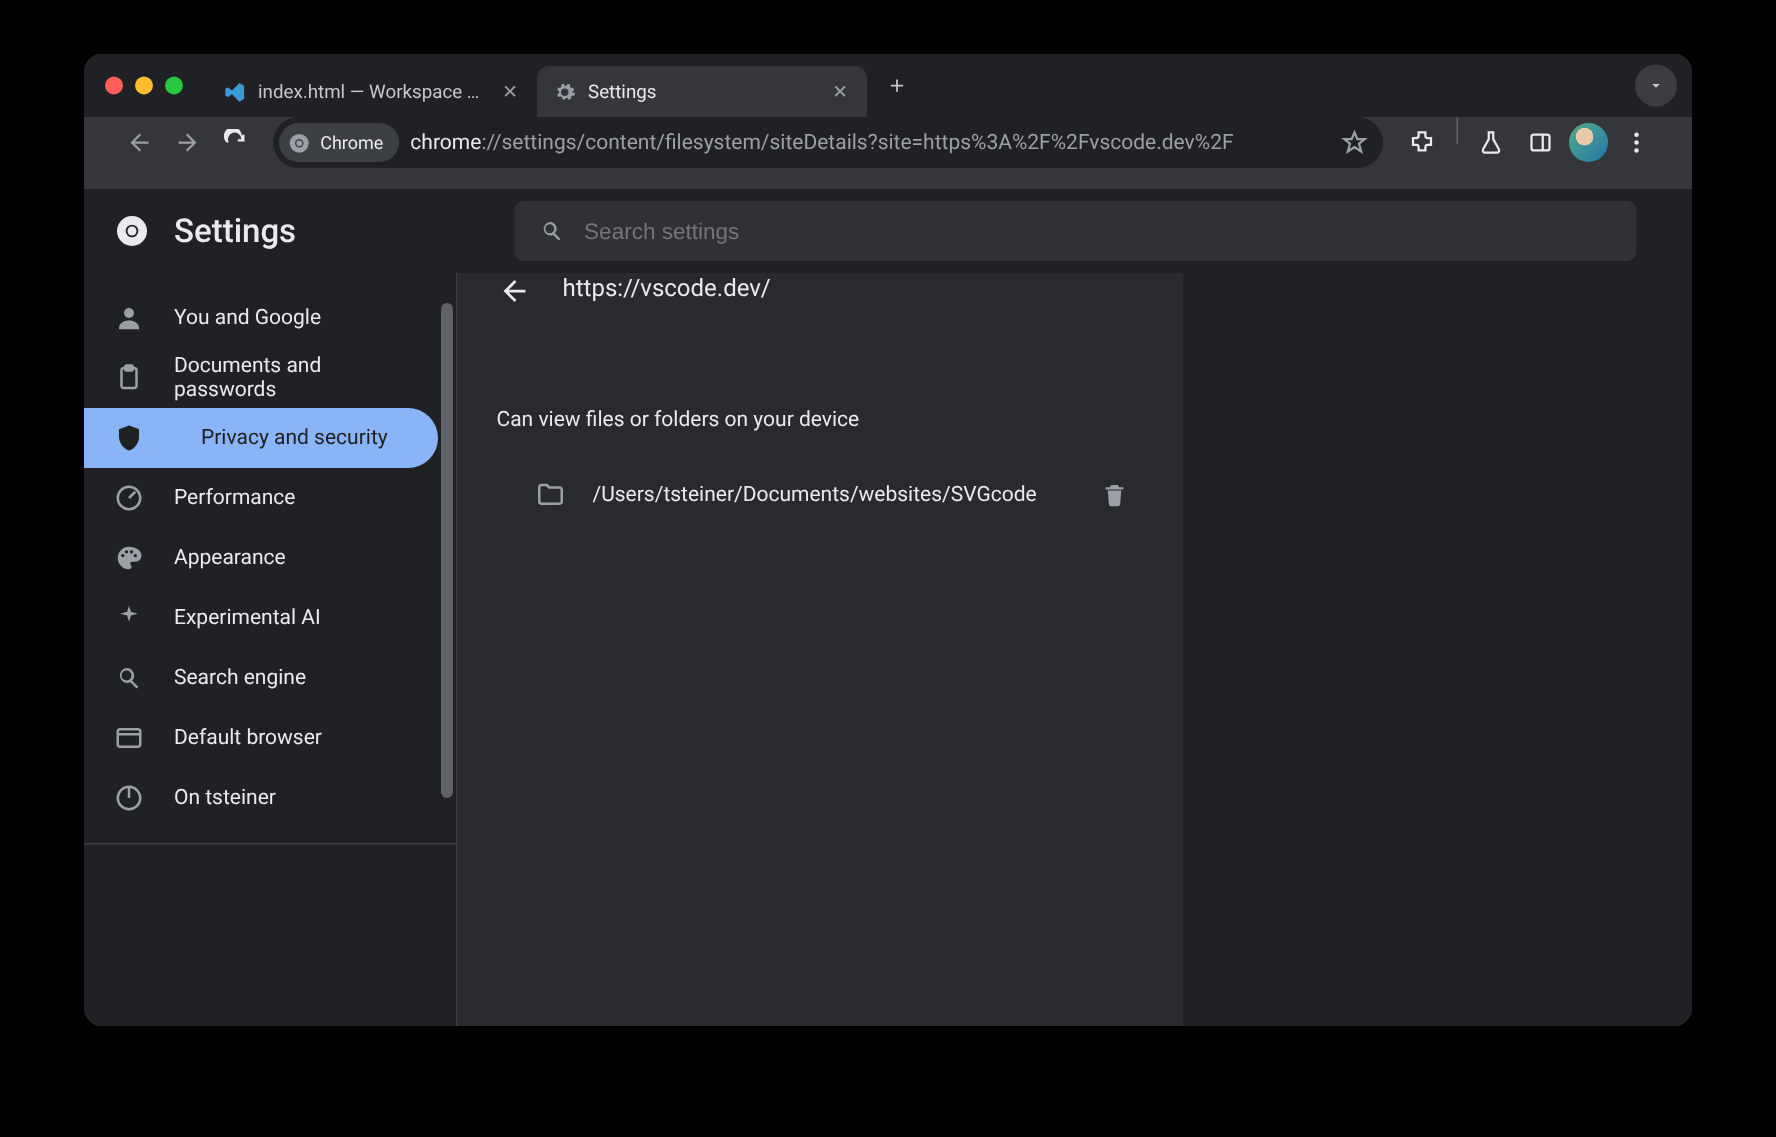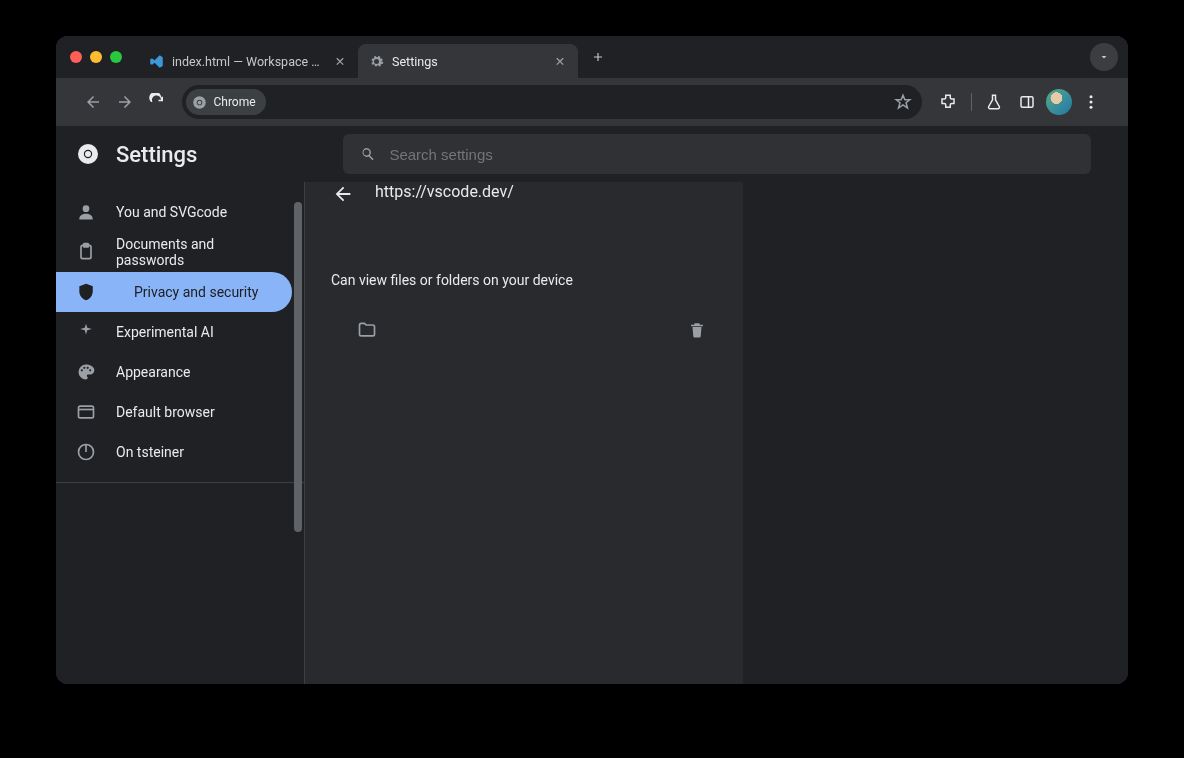--- a/index.html
+++ b/index.html
@@ -55,21 +55,21 @@
   .tab .title { white-space: nowrap; overflow: hidden; text-overflow: ellipsis; flex:1; }
   .tab .close-x { width:16px; color:#9aa0a6; cursor:pointer; flex-shrink:0; text-align:center;}
   .newtab-btn { width:28px; height:28px; display:flex; align-items:center; justify-content:center; color:#c7c7c7; margin-left:6px; border-radius:50%;}
   .tabstrip-spacer { flex:1; }
   .win-dropdown { width:28px; height:28px; background:#3c3d40; border-radius:50%; display:flex; align-items:center; justify-content:center; margin-right:10px; color:#c7c7c7;}
   
   .toolbar {
     height: 48px;
     background: #35363a;
     display: flex;
-    align-items: center;
+    align-items: flex-start;
     padding: 0 24px;
     gap: 6px;
   }
   .tbtn { width:34px; height:34px; display:flex; align-items:center; justify-content:center; color:#9aa0a6; border-radius:50%;}
   .tbtn.enabled { color:#e8eaed; cursor:pointer;}
   .omnibox {
     flex: 0 0 auto;
     height: 34px;
     background: #202124;
     border-radius: 17px;
@@ -252,20 +252,21 @@
 
     <div class="omnibox">
       <div class="chrome-chip">
         <svg width="15" height="15" viewBox="0 0 24 24">
             <circle cx="12" cy="12" r="10" fill="#9aa0a6"></circle>
             <circle cx="12" cy="12" r="4.5" fill="#3c4043"></circle>
             <circle cx="12" cy="12" r="3" fill="#9aa0a6"></circle>
           </svg>
         <span>Chrome</span>
       </div>
+      <span class="url-text"><span>chrome</span><span class="dim">://settings/content/filesystem/siteDetails?site=https%3A%2F%2Fvscode.dev%2F</span></span>
       <div class="omnibox-spacer"></div>
       <span style="color:#9aa0a6;">
         <svg width="18" height="18" viewBox="0 0 24 24" fill="none" stroke="currentColor" stroke-width="2">
             <path d="M12 3l2.5 6H21l-5 4 2 7-6-4-6 4 2-7-5-4h6.5z"></path>
           </svg>
       </span>
     </div>
 
     <div class="tbtn enabled">
       <svg width="18" height="18" viewBox="0 0 24 24" fill="none" stroke="currentColor" stroke-width="2">
@@ -323,21 +324,21 @@
 
       <div class="sidebar">
         <div class="sidebar-scroll-wrap">
           <div class="side-item">
             <span class="sicon">
                 <svg width="20" height="20" viewBox="0 0 24 24" fill="currentColor">
                   <circle cx="12" cy="8" r="4"></circle>
                   <path d="M4 20c0-4 4-6 8-6s8 2 8 6v1H4z"></path>
                 </svg>
               </span>
-            <span>You and SVGcode</span>
+            <span>You and Google</span>
           </div>
           <div class="side-item">
             <span class="sicon">
                 <svg width="20" height="20" viewBox="0 0 24 24" fill="none" stroke="currentColor" stroke-width="2">
                   <rect x="6" y="4" width="12" height="16" rx="2"></rect>
                   <rect x="9" y="2" width="6" height="4" rx="1" fill="currentColor"></rect>
                 </svg>
               </span>
             <span>Documents and passwords</span>
           </div>
@@ -346,40 +347,57 @@
                 <svg width="20" height="20" viewBox="0 0 24 24" fill="currentColor">
                   <path d="M12 2l8 3v6c0 5-3.5 9.5-8 11-4.5-1.5-8-6-8-11V5l8-3z"></path>
                   <path d="M12 2v20" stroke="#8ab4f8" stroke-width="0"></path>
                   <path d="M12 2l8 3v6c0 5-3.5 9.5-8 11V2z" fill="#202124" opacity="0.4"></path>
                 </svg>
               </span>
             <span>Privacy and security</span>
           </div>
           <div class="side-item">
             <span class="sicon">
-                <svg width="20" height="20" viewBox="0 0 24 24" fill="currentColor">
-                  <path d="M12 2l1.5 5L19 8.5 13.5 10 12 15l-1.5-5L5 8.5 10.5 7z"></path>
-                </svg>
-              </span>
-            <span>Experimental AI</span>
+                <svg width="20" height="20" viewBox="0 0 24 24" fill="none" stroke="currentColor" stroke-width="2">
+                  <circle cx="12" cy="12" r="9"></circle>
+                  <path d="M12 12l5-5"></path>
+                </svg>
+              </span>
+            <span>Performance</span>
           </div>
           <div class="side-item">
             <span class="sicon">
                 <svg width="20" height="20" viewBox="0 0 24 24" fill="currentColor">
                   <path d="M12 3a9 9 0 000 18c1 0 2-.8 2-2 0-.5-.2-1-.5-1.3-.3-.4-.5-.8-.5-1.2 0-1 .8-1.5 1.5-1.5H17a5 5 0 005-5c0-4-4.5-7-10-7z"></path>
                   <circle cx="7" cy="10" r="1.3" fill="#202124"></circle>
                   <circle cx="10" cy="7" r="1.3" fill="#202124"></circle>
                   <circle cx="14" cy="7" r="1.3" fill="#202124"></circle>
                   <circle cx="17" cy="10" r="1.3" fill="#202124"></circle>
                 </svg>
               </span>
             <span>Appearance</span>
           </div>
           <div class="side-item">
             <span class="sicon">
+                <svg width="20" height="20" viewBox="0 0 24 24" fill="currentColor">
+                  <path d="M12 2l1.5 5L19 8.5 13.5 10 12 15l-1.5-5L5 8.5 10.5 7z"></path>
+                </svg>
+              </span>
+            <span>Experimental AI</span>
+          </div>
+          <div class="side-item">
+            <span class="sicon">
+                <svg width="20" height="20" viewBox="0 0 24 24" fill="currentColor">
+                  <path d="M10 4a6 6 0 014.47 10.03l5 5-1.44 1.44-5-5A6 6 0 1110 4zm0 2a4 4 0 100 8 4 4 0 000-8z"></path>
+                </svg>
+              </span>
+            <span>Search engine</span>
+          </div>
+          <div class="side-item">
+            <span class="sicon">
                 <svg width="20" height="20" viewBox="0 0 24 24" fill="none" stroke="currentColor" stroke-width="2">
                   <rect x="3" y="5" width="18" height="14" rx="2"></rect>
                   <line x1="3" y1="9" x2="21" y2="9"></line>
                 </svg>
               </span>
             <span>Default browser</span>
           </div>
           <div class="side-item">
             <span class="sicon">
                 <svg width="20" height="20" viewBox="0 0 24 24" fill="none" stroke="currentColor" stroke-width="2">
@@ -408,20 +426,21 @@
           </div>
 
           <div class="section-label">Can view files or folders on your device</div>
 
           <div class="file-row">
             <span style="color:#9aa0a6;">
               <svg width="20" height="20" viewBox="0 0 24 24" fill="none" stroke="currentColor" stroke-width="2">
                   <path d="M3 6a2 2 0 012-2h4l2 2h8a2 2 0 012 2v9a2 2 0 01-2 2H5a2 2 0 01-2-2z"></path>
                 </svg>
             </span>
+            <span>/Users/tsteiner/Documents/websites/SVGcode</span>
             <div class="spacer"></div>
             <span class="trash-btn">
               <svg width="18" height="18" viewBox="0 0 24 24" fill="currentColor">
                   <path d="M9 3h6l1 2h4v2H4V5h4l1-2zM6 8h12l-1 12a2 2 0 01-2 2H9a2 2 0 01-2-2L6 8z"></path>
                 </svg>
             </span>
           </div>
         </div>
         <div style="flex:1; background:#202124;"></div>
       </div>

